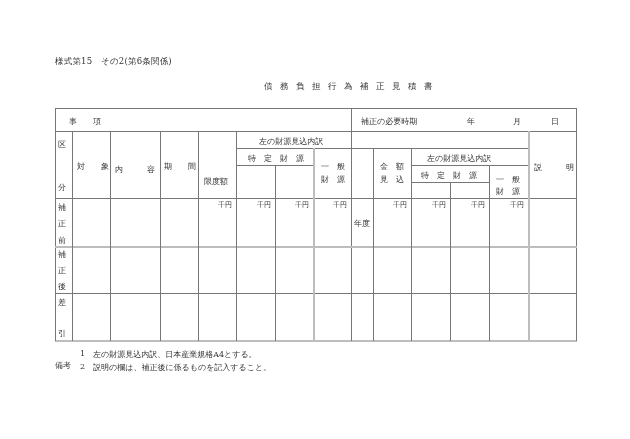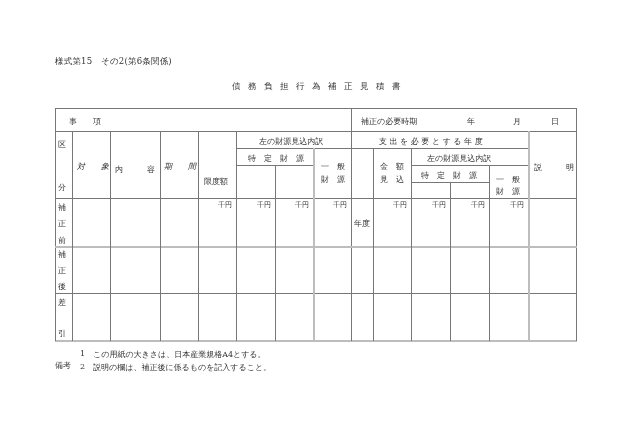--- a/index.html
+++ b/index.html
@@ -1,20 +1,20 @@
 <!DOCTYPE html>
 <html><head>
 <meta charset="utf-8">
 <style>
   html, body { margin:0; padding:0; }
   body { width:630px; height:439px; background:#ffffff; position:relative; overflow:hidden;
          font-family:"DejaVu Serif","Liberation Serif",serif; color:#333; }
   .abs { position:absolute; }
   .form-no { left:55px; top:56px; font-size:8.5px; letter-spacing:0.2px; }
-  .title { left:200px; top:81px; width:240px; font-size:8.5px; letter-spacing:7.5px; text-align:center; }
+  .title { left:200px; top:81px; width:240px; font-size:8.5px; letter-spacing:7.5px; text-align:right; }
   .sheet { left:55px; top:108px; width:522px; height:233px; }
   .line-h { position:absolute; height:1px; background:#777; }
   .line-v { position:absolute; width:1px; background:#777; }
   .gray { background:#bdbdbd; }
   .cell-text { position:absolute; font-size:8px; white-space:nowrap; }
   .note { font-size:8px; }
 </style>
 </head>
 <body>
 
@@ -57,30 +57,29 @@
   <div class="line-v gray" style="left:473px;top:23px;height:210px;width:2px;"></div>
 
   <div class="cell-text" style="left:14px;top:8px;">事　　項</div>
   <div class="cell-text" style="left:306px;top:8px;">補正の必要時期</div>
   <div class="cell-text" style="left:412px;top:8px;">年</div>
   <div class="cell-text" style="left:458px;top:8px;">月</div>
   <div class="cell-text" style="left:496px;top:8px;">日</div>
 
   <div class="cell-text" style="left:3px;top:31px;">区</div>
   <div class="cell-text" style="left:3px;top:74px;">分</div>
-  <div class="cell-text" style="left:22px;top:53px;font-style:italic;">対　　象</div>
+  <div class="cell-text" style="left:22px;top:53px;">対　　象</div>
   <div class="cell-text" style="left:60px;top:56px;">内　　　容</div>
-  <div class="cell-text" style="left:109px;top:53px;font-style:italic;">期　　間</div>
+  <div class="cell-text" style="left:109px;top:53px;">期　　間</div>
   <div class="cell-text" style="left:149px;top:68px;">限度額</div>
   <div class="cell-text" style="left:204px;top:28px;">左の財源見込内訳</div>
   <div class="cell-text" style="left:193px;top:45px;">特　定　財　源</div>
   <div class="cell-text" style="left:266px;top:53px;">一　般</div>
   <div class="cell-text" style="left:266px;top:66px;">財　源</div>
 
-  <div class="cell-text" style="left:324px;top:28px;">支 出 を 必 要 と す る 年 度</div>
   <div class="cell-text" style="left:299px;top:62px;margin-top:48px;">年度</div>
   <div class="cell-text" style="left:325px;top:53px;">金　額</div>
   <div class="cell-text" style="left:325px;top:66px;">見　込</div>
   <div class="cell-text" style="left:372px;top:45px;">左の財源見込内訳</div>
   <div class="cell-text" style="left:366px;top:62px;">特　定　財　源</div>
   <div class="cell-text" style="left:441px;top:66px;">一　般</div>
   <div class="cell-text" style="left:441px;top:78px;">財　源</div>
   <div class="cell-text" style="left:479px;top:54px;">説　　　明</div>
 
   <div class="cell-text" style="left:3px;top:94px;">補</div>
@@ -97,15 +96,15 @@
   <div class="cell-text" style="left:240px;top:92px;font-size:7px;">千円</div>
   <div class="cell-text" style="left:278px;top:92px;font-size:7px;">千円</div>
   <div class="cell-text" style="left:338px;top:92px;font-size:7px;">千円</div>
   <div class="cell-text" style="left:377px;top:92px;font-size:7px;">千円</div>
   <div class="cell-text" style="left:416px;top:92px;font-size:7px;">千円</div>
   <div class="cell-text" style="left:455px;top:92px;font-size:7px;">千円</div>
 </div>
 
 <div class="abs note" style="left:55px;top:340px;margin-top:20px;">備考</div>
 <div class="abs note" style="left:80px;top:349px;">1</div>
-<div class="abs note" style="left:93px;top:349px;">この用紙の大きさは、日本産業規格A4とする。</div>
+<div class="abs note" style="left:93px;top:349px;">左の財源見込内訳、日本産業規格A4とする。</div>
 <div class="abs note" style="left:80px;top:362px;">2</div>
 <div class="abs note" style="left:93px;top:362px;">説明の欄は、補正後に係るものを記入すること。</div>
 
 </body></html>

